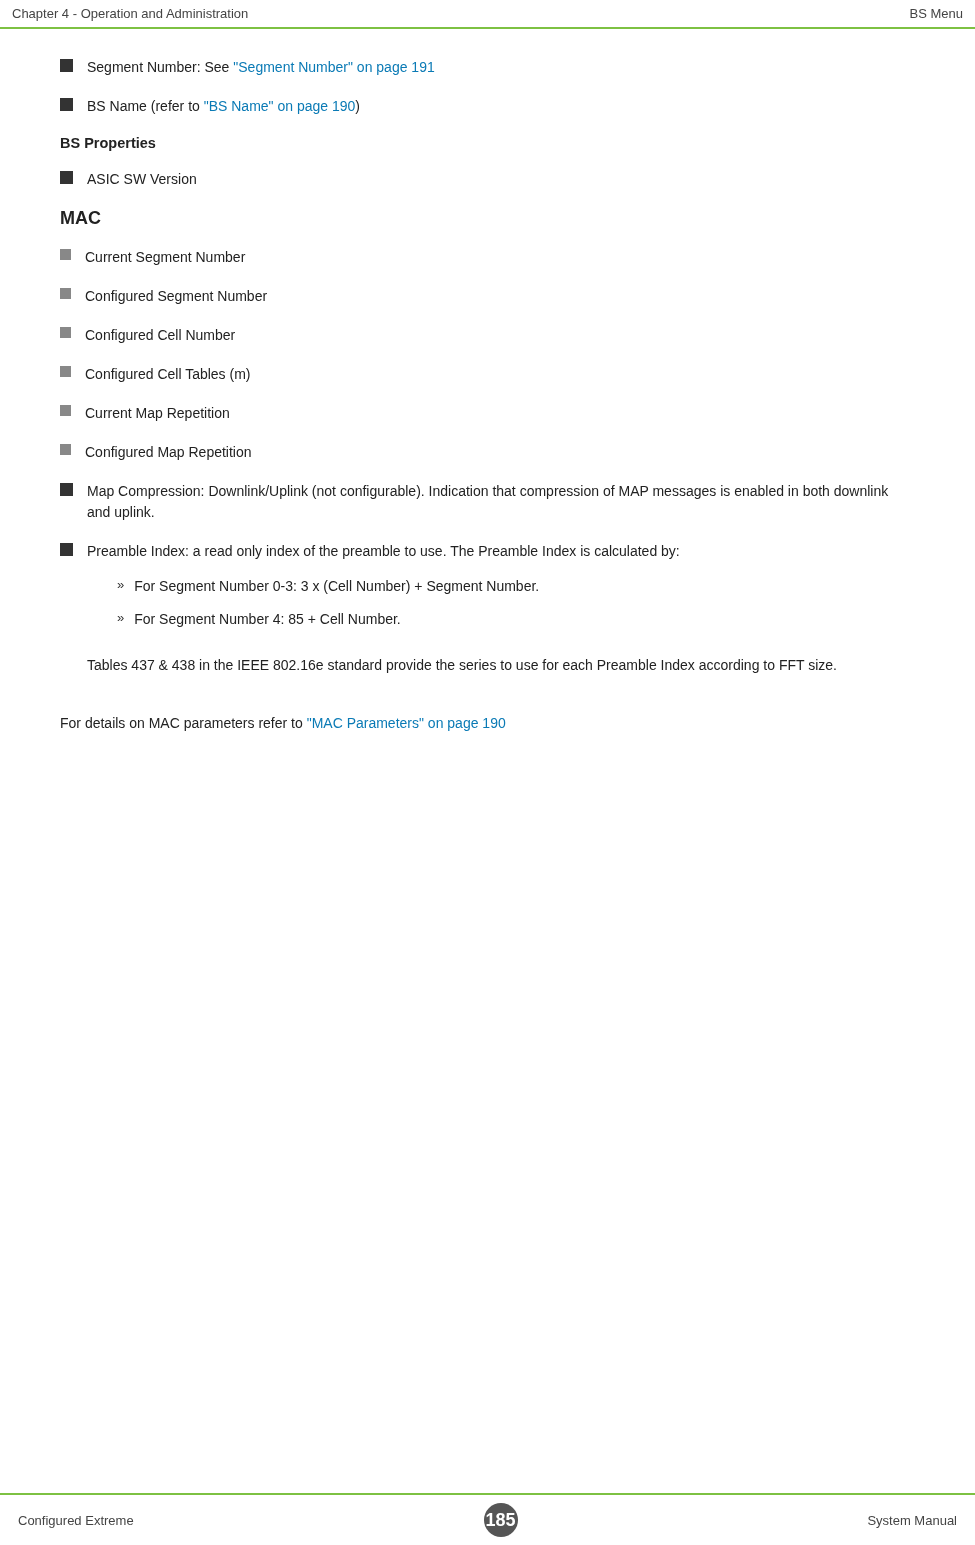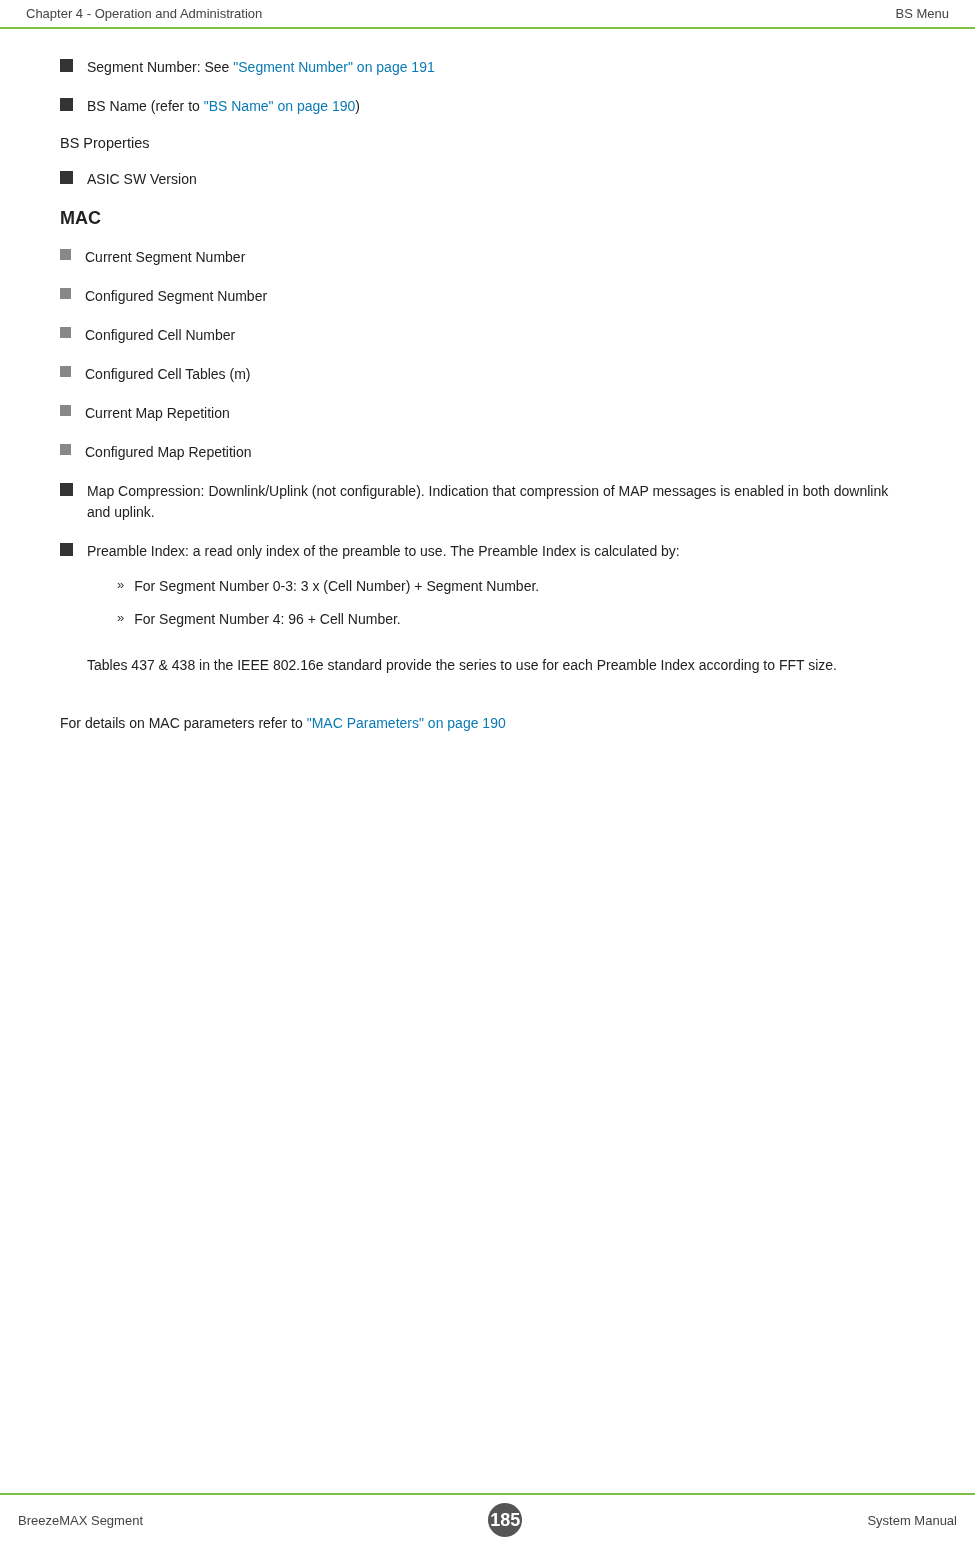--- a/index.html
+++ b/index.html
@@ -11,21 +11,21 @@
       width: 975px;
       min-height: 1545px;
       position: relative;
     }
     
     .header-bar {
       display: flex;
       justify-content: space-between;
       align-items: center;
       border-bottom: 2px solid #7dc142;
-      padding: 6px 26px;
+      padding: 6px 12px;
       background: #fff;
     }
     .header-left {
       font-size: 13px;
       color: #444;
     }
     .header-right {
       font-size: 13px;
       color: #444;
     }
@@ -62,21 +62,21 @@
     }
     .bullet-text {
       font-size: 14px;
       color: #222;
       line-height: 1.5;
     }
     .link-text {
       color: #0a7ab5;
     }
     .section-heading {
-      font-weight: normal;
+      font-weight: bold;
       font-size: 14.5px;
       margin-bottom: 18px;
       margin-top: 10px;
     }
     .mac-heading {
       font-weight: bold;
       font-size: 18px;
       margin-bottom: 18px;
       margin-top: 10px;
     }
@@ -193,29 +193,29 @@
     <div class="bullet-square"></div>
     <div style="display:flex; flex-direction:column;">
       <span class="bullet-text">Preamble Index: a read only index of the preamble to use. The Preamble Index is calculated by:</span>
 
       <div class="sub-bullet-item" style="margin-top:14px;">
         <span class="bullet-arrow">»</span>
         <span class="bullet-text">For Segment Number 0-3: 3 x (Cell Number) + Segment Number.</span>
       </div>
       <div class="sub-bullet-item">
         <span class="bullet-arrow">»</span>
-        <span class="bullet-text">For Segment Number 4: 96 + Cell Number.</span>
+        <span class="bullet-text">For Segment Number 4: 85 + Cell Number.</span>
       </div>
       <p class="paragraph-text" style="margin-top:12px;">Tables 437 &amp; 438 in the IEEE 802.16e standard provide the series to use for each Preamble Index according to FFT size.</p>
     </div>
   </div>
 
   <p class="paragraph-text" style="margin-top:4px;">
     <span>For details on MAC parameters refer to </span><span class="link-text">"MAC Parameters" on page 190</span>
   </p>
 
 </div>
 
 <div class="footer-bar">
-  <span class="footer-left">BreezeMAX Segment</span>
+  <span class="footer-left">Configured Extreme</span>
   <div class="page-badge">185</div>
   <span class="footer-right">System Manual</span>
 </div>
 
 </body></html>

